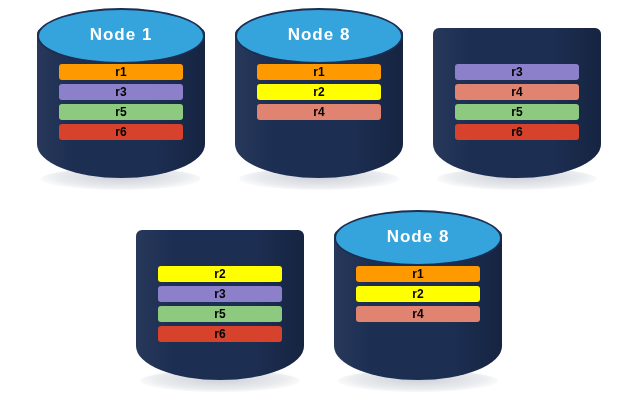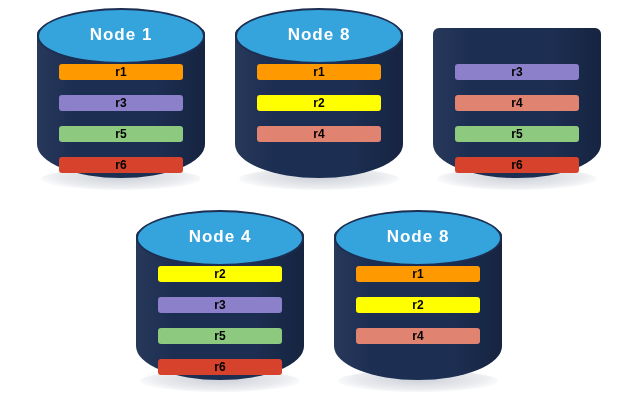--- a/index.html
+++ b/index.html
@@ -106,21 +106,21 @@
   }
 
   
   .rows {
     position: absolute;
     left: 26px;
     top: 58px;
     width: 124px;
     display: flex;
     flex-direction: column;
-    gap: 15px;
+    gap: 4px;
     z-index: 2;
   }
 
   .row-bar {
     height: 16px;
     border-radius: 3px;
     display: flex;
     align-items: center;
     justify-content: center;
     box-sizing: border-box;
@@ -194,23 +194,20 @@
           <div class="row-bar" style="background: rgb(214, 66, 43);">
             <span class="row-label">r6</span>
           </div>
         </div>
       </div>
     </div>
   <div class="node-row row-bottom">
       <div class="node">
         <div class="cyl-shadow"></div>
         <div class="cyl-body"></div>
-        <div class="cyl-top">
-          <div class="node-title">Node 4</div>
-        </div>
         <div class="rows">
           <div class="row-bar" style="background: rgb(255, 255, 0);">
             <span class="row-label">r2</span>
           </div>
           <div class="row-bar" style="background: rgb(139, 128, 201);">
             <span class="row-label">r3</span>
           </div>
           <div class="row-bar" style="background: rgb(141, 201, 126);">
             <span class="row-label">r5</span>
           </div>

